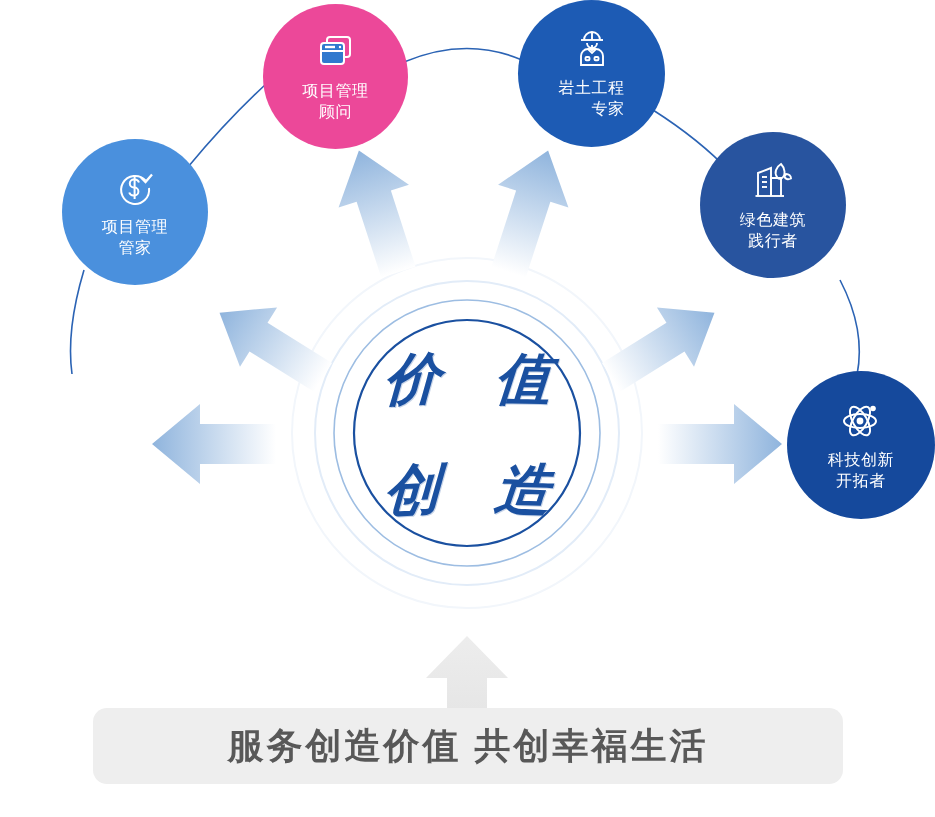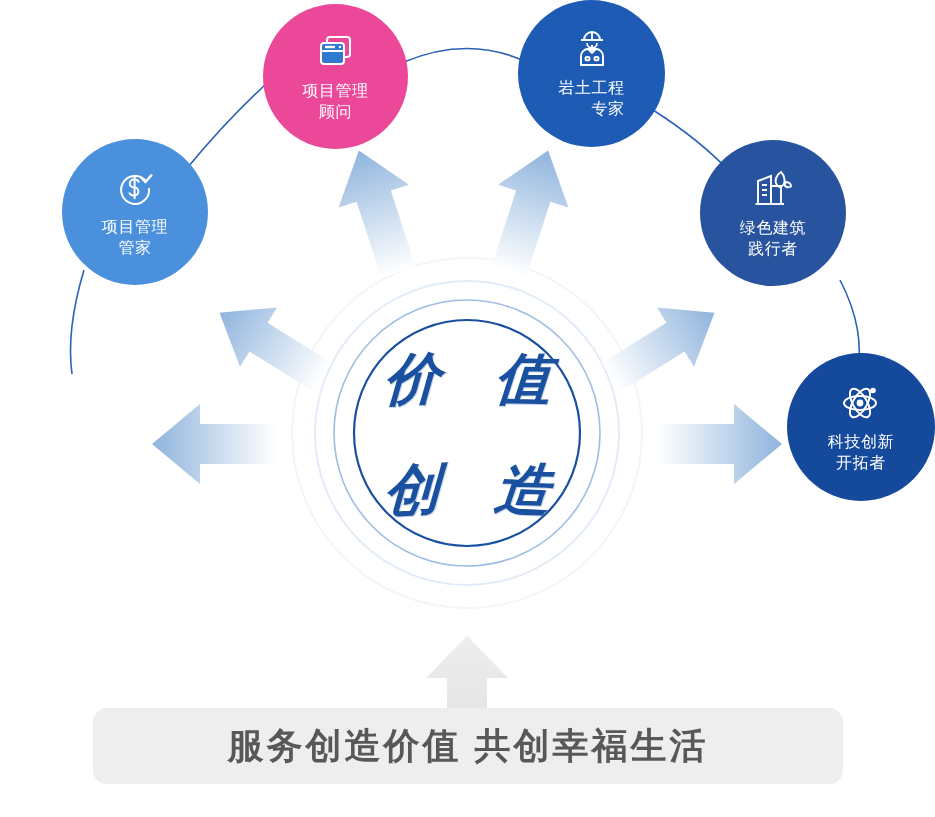--- a/index.html
+++ b/index.html
@@ -31,23 +31,23 @@
     font-size:16px;
     line-height:21px;
     letter-spacing:.6px;
     white-space:pre-line;
     font-weight:400;
   }
 
   #node-pm   {left:263px; top:4px;   width:145px;height:145px; background:#ec4899;}
   #node-geo  {left:518px; top:0px;   width:147px;height:147px; background:#1d5bb4;text-align:right;}
   #node-cost {left:62px;  top:139px; width:146px;height:146px; background:#4a90dd;}
-  #node-green{left:700px; top:140px; width:146px;height:146px; background:#28549f;}
+  #node-green{left:700px; top:132px; width:146px;height:146px; background:#28549f;}
   #node-qual {left:0px;   top:372px; width:148px;height:148px; background:#5fa0e8;}
-  #node-tech {left:787px; top:353px; width:148px;height:148px; background:#15499c;}
+  #node-tech {left:787px; top:371px; width:148px;height:148px; background:#15499c;}
 
   
   #center-text{
     position:absolute;
     left:356px;top:322px;width:222px;height:222px;
     z-index:5;
     display:grid;
     grid-template-columns:1fr 1fr;
     grid-template-rows:1fr 1fr;
     align-items:center;

